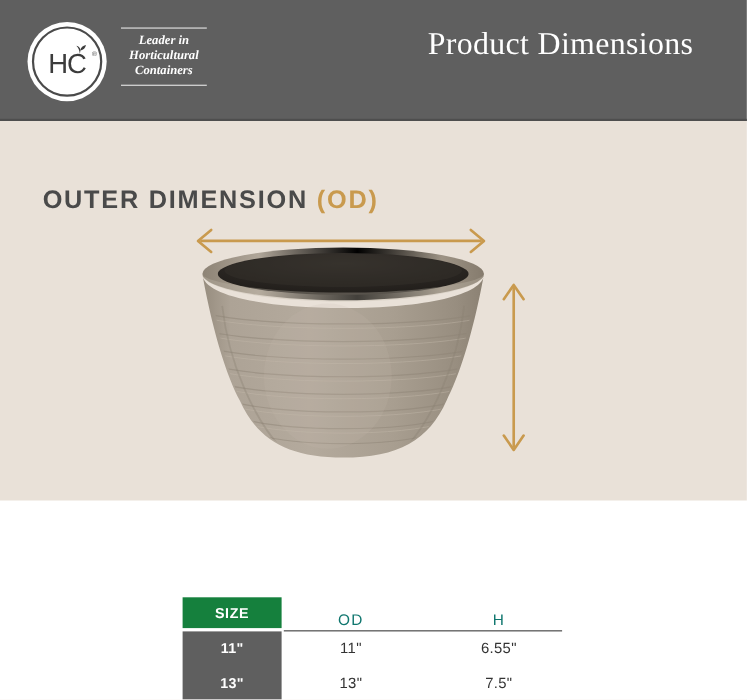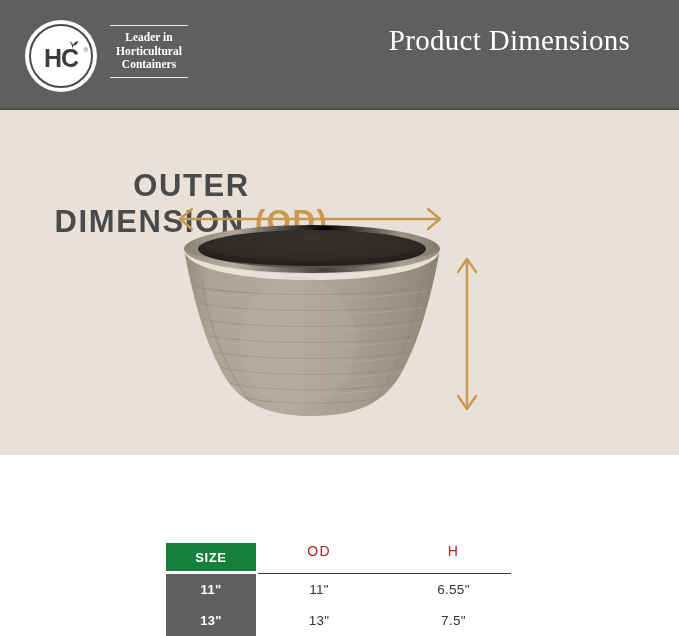--- a/index.html
+++ b/index.html
@@ -24,21 +24,21 @@
     box-sizing:border-box;
   }
   #logo-ring{
     position:absolute;left:4px;top:4px;width:64px;height:64px;
     border-radius:50%;border:2px solid #4a4a4a;box-sizing:border-box;
   }
   #logo-hc{
     position:absolute;left:0;top:0;width:72px;height:72px;
     display:flex;align-items:center;justify-content:center;
     font-family:"Liberation Sans",sans-serif;
-    font-size:25px;font-weight:700;color:#3c3c3c;letter-spacing:-1px;
+    font-size:25px;font-weight:400;color:#3c3c3c;letter-spacing:-1px;
     padding-top:4px;box-sizing:border-box;
   }
   #logo-leaf{
     position:absolute;left:40px;top:18px;width:16px;height:12px;
   }
   #logo-tm{
     position:absolute;right:9px;top:27px;font-size:6px;color:#4a4a4a;
   }
 
   
@@ -46,21 +46,21 @@
     position:absolute;left:108px;top:25px;width:82px;
     text-align:center;color:#ffffff;
     font-family:"Liberation Serif",serif;
     font-size:11.5px;line-height:13.5px;font-weight:700;
   }
   #tagline .rule{
     height:1px;background:#e8e8e8;margin:0 2px;
   }
   #tagline .rule.top{margin-bottom:5px;}
   #tagline .rule.bot{margin-top:5px;}
-  #tagline .txt div{white-space:nowrap;}
+  #tagline .txt div{white-space:nowrap;font-style:italic;}
 
   #header-title{
     position:absolute;left:340px;top:0;width:339px;height:80px;
     display:flex;align-items:center;justify-content:center;
     color:#ffffff;font-family:"Liberation Serif",serif;
     font-size:29px;font-weight:400;letter-spacing:.3px;
   }
 
   
   #stage{
@@ -70,21 +70,21 @@
   #stage-bg{
     position:absolute;left:-60px;top:-270px;
     width:799px;height:725px;
     background:#e9e1d8;
     border-radius:0 0 50% 50% / 0 0 17% 17%;
   }
 
   
   #od-label{
     position:absolute;left:0;top:58px;width:563px;text-align:center;
-    font-size:31px;font-weight:700;letter-spacing:1.6px;color:#4a4a4a;
+    font-size:23px;font-weight:700;letter-spacing:1.6px;color:#4a4a4a;
     padding-right:180px;box-sizing:border-box;
   }
   #od-label .tag{color:#c99a4e;}
 
   
   #od-arrow{position:absolute;left:172px;top:96px;width:276px;height:26px;}
 
   
   #h-arrow{position:absolute;left:452px;top:142px;width:30px;height:164px;}
 
@@ -118,22 +118,22 @@
   #size-col-body .cell{
     height:31px;display:flex;align-items:center;justify-content:center;
     color:#ffffff;font-size:13px;font-weight:700;letter-spacing:.3px;
   }
   #head-rule{
     position:absolute;left:92px;top:30px;width:253px;height:1px;
     background:#3b3b3b;
   }
   .data-head{
     position:absolute;top:0;height:28px;
-    display:flex;align-items:flex-start;justify-content:center;
-    color:#b91c1c;font-size:14px;letter-spacing:1.2px;
+    display:flex;align-items:flex-end;justify-content:center;
+    color:#0f766e;font-size:14px;letter-spacing:1.2px;
   }
   .data-cell{
     position:absolute;height:31px;
     display:flex;align-items:center;justify-content:center;
     color:#333333;font-size:13.5px;letter-spacing:.3px;
   }
   .col-od{left:100px;width:106px;}
   .col-h{left:230px;width:115px;}
   .row1{top:31px;}
   .row2{top:62px;}

